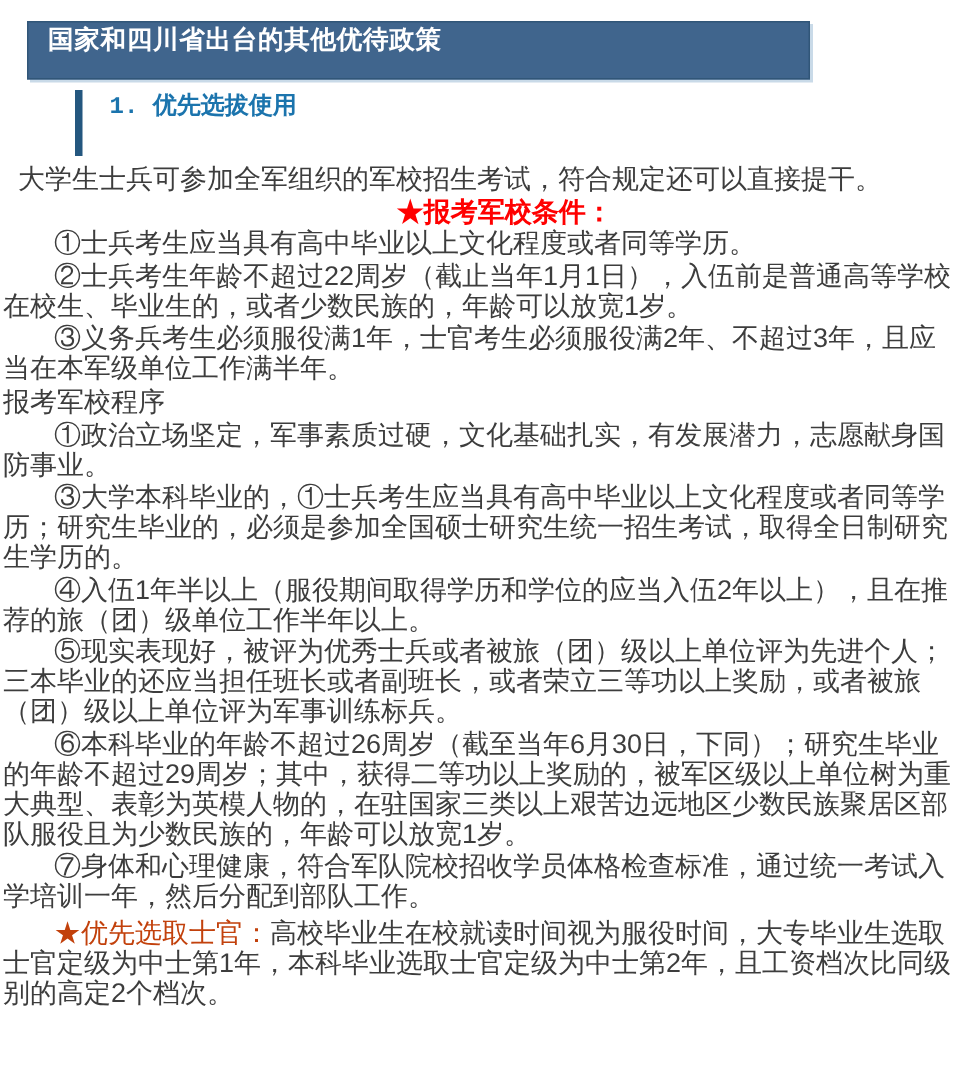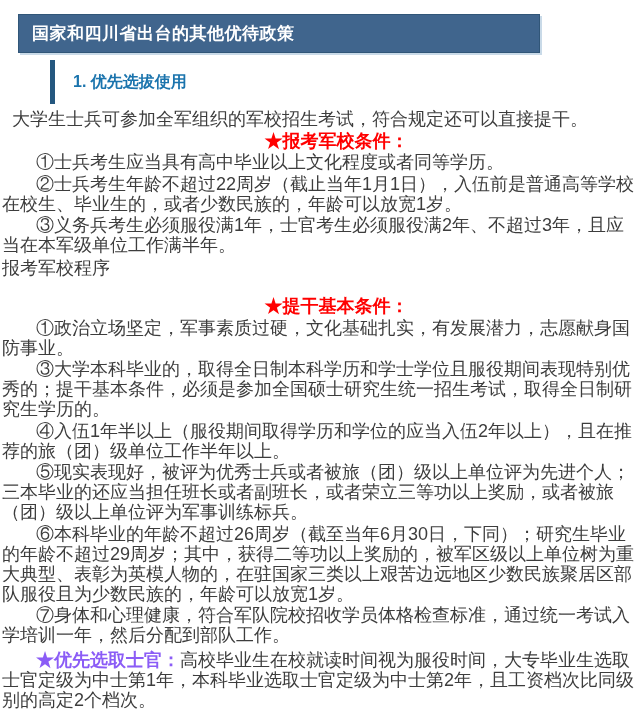--- a/index.html
+++ b/index.html
@@ -18,35 +18,36 @@
   }
   
   .header-bar {
     margin: 14px 0 0 18px;
     width: 522px;
     height: 39px;
     background: #40658d;
     border: 1px solid #315678;
     box-shadow: 2px 2px 0 #c9dae8;
     display: flex;
-    align-items: center;
+    align-items: flex-start;
     padding-left: 13px;
   }
   .header-title {
     color: #ffffff;
     font-weight: bold;
     font-size: 17px;
     letter-spacing: 0.5px;
   }
   
   .section-heading {
     margin: 7px 0 0 50px;
     height: 44px;
     display: flex;
-    align-items: center;
+    align-items: flex-start;
+    font-family: Liberation Mono, monospace;
   }
   .vbar {
     width: 5px;
     height: 44px;
     background: #24577f;
   }
   .heading-text {
     color: #1b74ad;
     font-weight: bold;
     font-size: 16px;
@@ -65,21 +66,21 @@
   .red-title {
     color: #ff0000;
     font-weight: bold;
     text-indent: 34px;
     text-align: center;
   }
   .item { text-indent: 34px; }
   .plain { margin-top: 3px !important; }
   .spaced { margin-top: 18px !important; }
   .mixed { text-indent: 34px; margin-top: 5px !important; }
-  .red-inline { color: #8b5cf6; font-weight: bold; }
+  .red-inline { color: #c2410c; font-weight: normal; }
 </style>
 </head>
 <body>
 
 <div class="page">
 
   <div class="header-bar">
     <span class="header-title">国家和四川省出台的其他优待政策</span>
   </div>
 
@@ -92,23 +93,22 @@
 
     <p class="intro">大学生士兵可参加全军组织的军校招生考试，符合规定还可以直接提干。</p>
 
     <p class="red-title">★报考军校条件：</p>
     <p class="item">①士兵考生应当具有高中毕业以上文化程度或者同等学历。</p>
     <p class="item">②士兵考生年龄不超过22周岁（截止当年1月1日），入伍前是普通高等学校在校生、毕业生的，或者少数民族的，年龄可以放宽1岁。</p>
     <p class="item">③义务兵考生必须服役满1年，士官考生必须服役满2年、不超过3年，且应当在本军级单位工作满半年。</p>
 
     <p class="plain">报考军校程序</p>
 
-    <p class="red-title spaced">★提干基本条件：</p>
     <p class="item">①政治立场坚定，军事素质过硬，文化基础扎实，有发展潜力，志愿献身国防事业。</p>
-    <p class="item">③大学本科毕业的，取得全日制本科学历和学士学位且服役期间表现特别优秀的；提干基本条件，必须是参加全国硕士研究生统一招生考试，取得全日制研究生学历的。</p>
+    <p class="item">③大学本科毕业的，①士兵考生应当具有高中毕业以上文化程度或者同等学历；研究生毕业的，必须是参加全国硕士研究生统一招生考试，取得全日制研究生学历的。</p>
     <p class="item">④入伍1年半以上（服役期间取得学历和学位的应当入伍2年以上），且在推荐的旅（团）级单位工作半年以上。</p>
     <p class="item">⑤现实表现好，被评为优秀士兵或者被旅（团）级以上单位评为先进个人；三本毕业的还应当担任班长或者副班长，或者荣立三等功以上奖励，或者被旅（团）级以上单位评为军事训练标兵。</p>
     <p class="item">⑥本科毕业的年龄不超过26周岁（截至当年6月30日，下同）；研究生毕业的年龄不超过29周岁；其中，获得二等功以上奖励的，被军区级以上单位树为重大典型、表彰为英模人物的，在驻国家三类以上艰苦边远地区少数民族聚居区部队服役且为少数民族的，年龄可以放宽1岁。</p>
     <p class="item">⑦身体和心理健康，符合军队院校招收学员体格检查标准，通过统一考试入学培训一年，然后分配到部队工作。</p>
 
     <p class="mixed"><span class="red-inline">★优先选取士官：</span><span>高校毕业生在校就读时间视为服役时间，大专毕业生选取士官定级为中士第1年，本科毕业选取士官定级为中士第2年，且工资档次比同级别的高定2个档次。</span></p>
 
   </div>
 
 </div>

